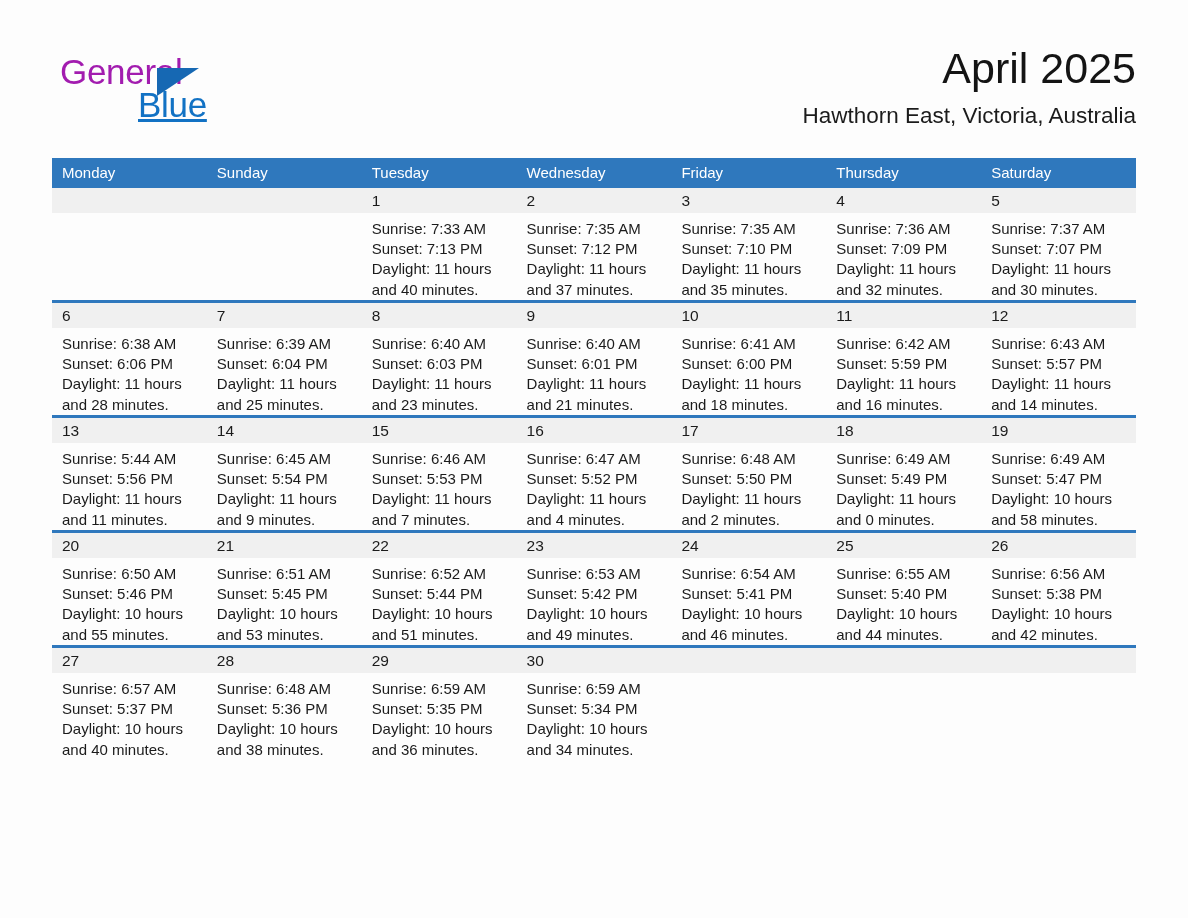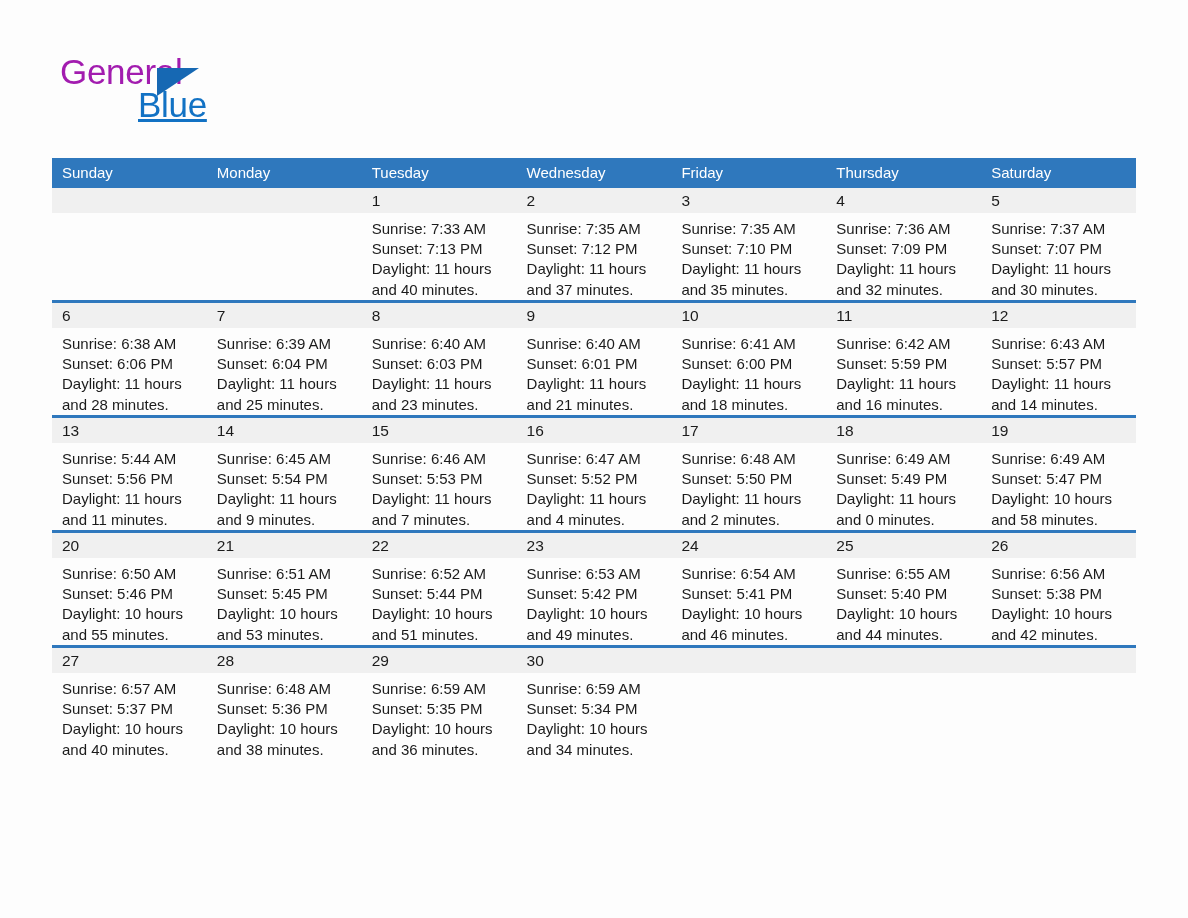--- a/index.html
+++ b/index.html
@@ -154,27 +154,31 @@
 <div class="page">
 
   <div class="header">
 
     <div class="logo">
       <span class="logo-general">General</span>
       <span class="logo-triangle"></span>
       <span class="logo-blue">Blue</span>
     </div>
 
+    <div class="title-block">
+      <div class="month-title">April 2025</div>
+      <div class="location">Hawthorn East, Victoria, Australia</div>
+    </div>
 
   </div>
 
   <div class="calendar">
     <div class="weekday-header" id="weekday-header">
+        <div class="weekday">Monday</div>
         <div class="weekday">Sunday</div>
-        <div class="weekday">Monday</div>
         <div class="weekday">Tuesday</div>
         <div class="weekday">Wednesday</div>
         <div class="weekday">Friday</div>
         <div class="weekday">Thursday</div>
         <div class="weekday">Saturday</div>
       </div>
     <div id="weeks-container">
         <div class="week-row">
           <div class="week-grid">
             <div class="day-cell">

